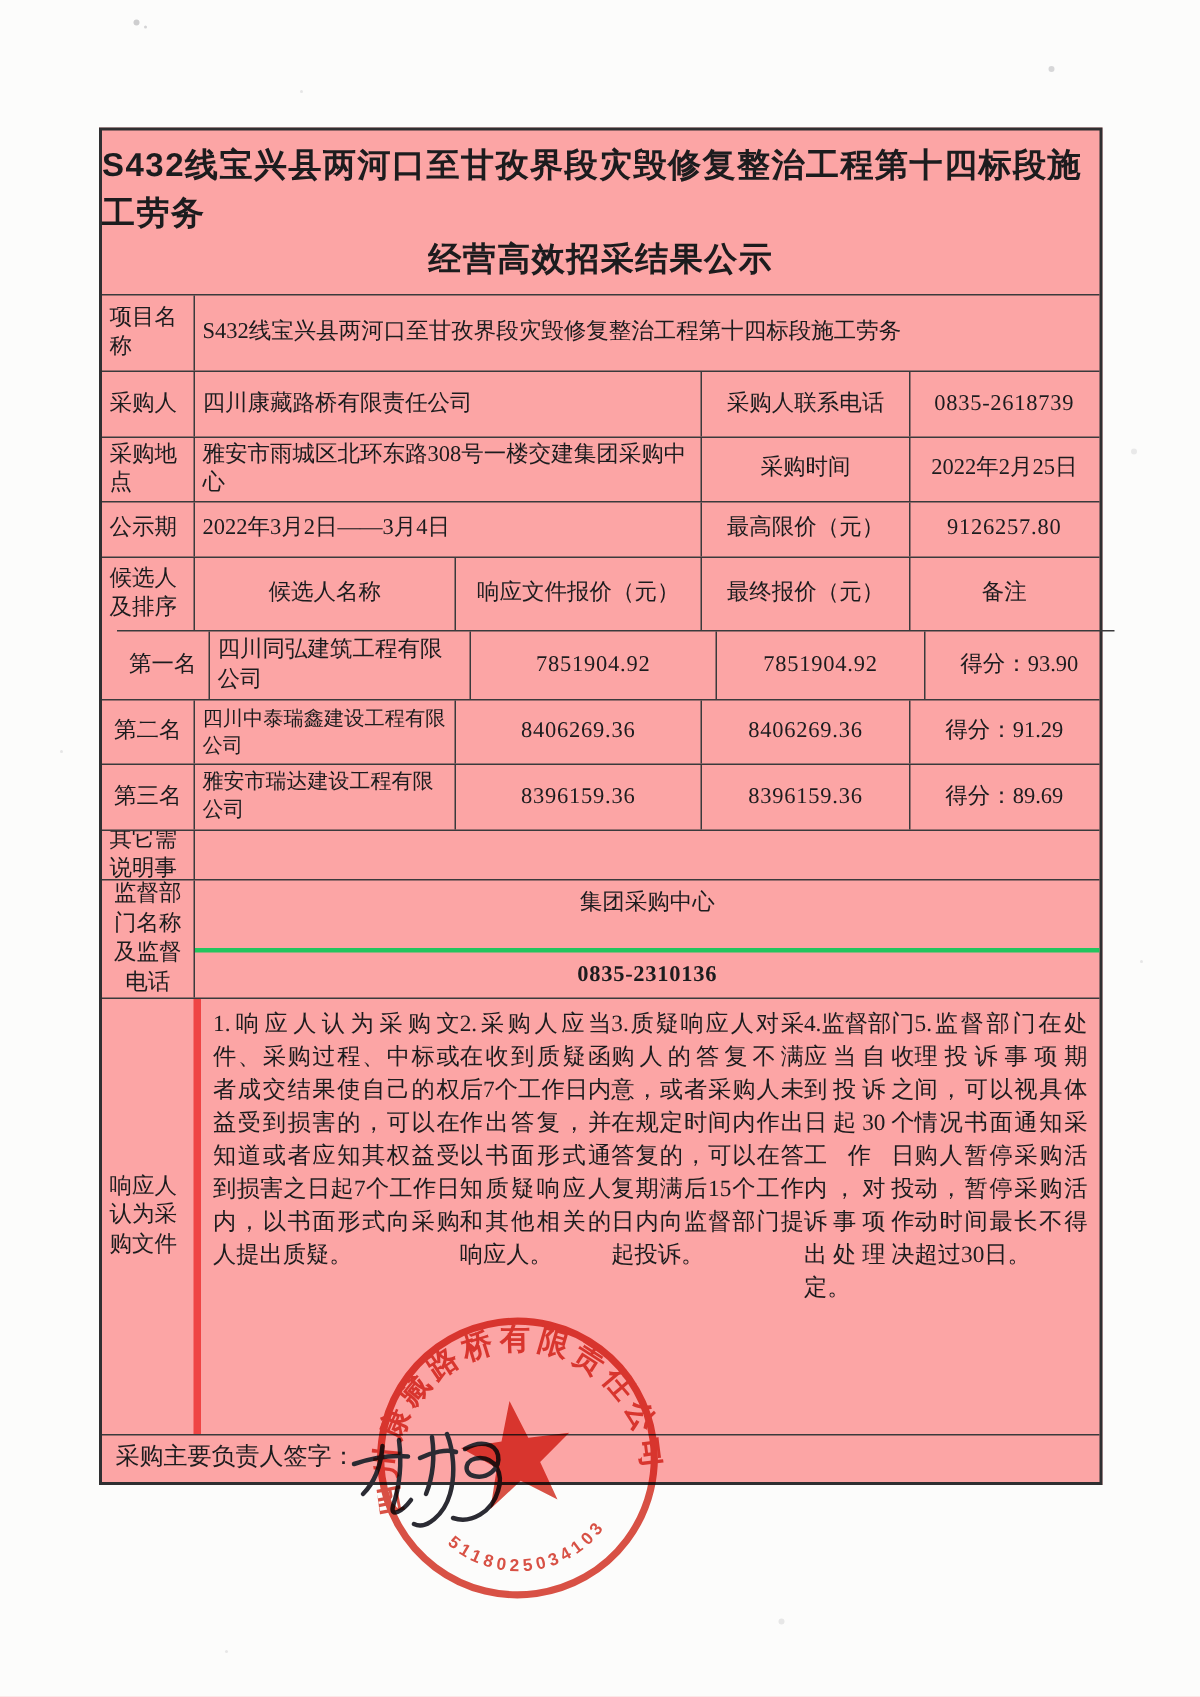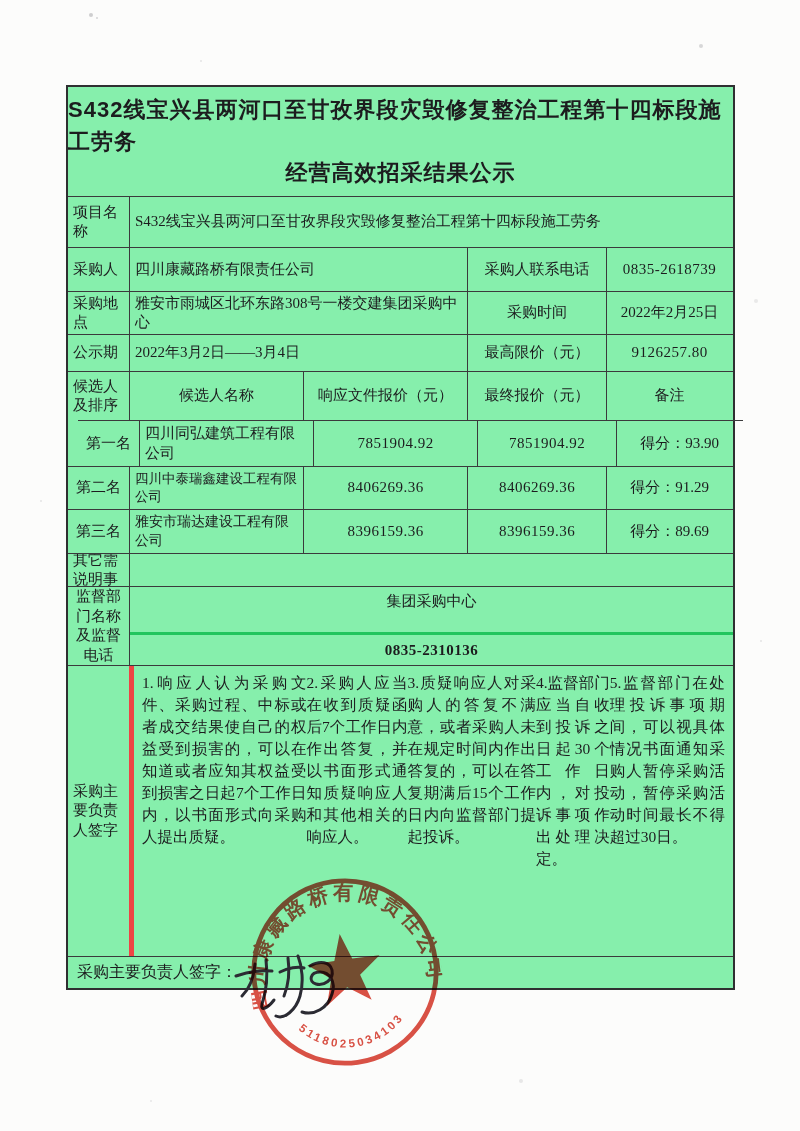--- a/index.html
+++ b/index.html
@@ -12,21 +12,21 @@
     position: relative;
     overflow: hidden;
   }
   .page { position: absolute; inset: 0; }
 
   .doc-table {
     position: absolute;
     left: 66px; top: 85px;
     width: 669px;
     border: 2px solid #2f2f31;
-    background: #86efac;
+    background: #fca5a5;
   }
   .row { display: flex; width: 100%; }
   .row + .row, .rule-top { border-top: 1px solid #3a3a3c; }
   .cell {
     display: flex; align-items: center;
     font-size: 15px; line-height: 1.3;
     padding: 2px 5px;
     overflow: hidden;
   }
   .cell + .cell { border-left: 1px solid #3a3a3c; }
@@ -191,21 +191,21 @@
 
     <div class="row h-superv">
       <div class="cell c-label c-center" style="border-left:none;">监督部门名称及监督电话</div>
       <div class="superv-right">
         <div class="sub sub-a">集团采购中心</div>
         <div class="sub sub-b num">0835-2310136</div>
       </div>
     </div>
 
     <div class="row h-notice">
-      <div class="cell c-label" style="border-left:none;">采购主要负责人签字</div>
+      <div class="cell c-label" style="border-left:none;">响应人认为采购文件</div>
       <div class="notice-body">
         <p>1.响应人认为采购文件、采购过程、中标或者成交结果使自己的权益受到损害的，可以在知道或者应知其权益受到损害之日起7个工作日内，以书面形式向采购人提出质疑。</p>
         <p>2.采购人应当在收到质疑函后7个工作日内作出答复，并以书面形式通知质疑响应人和其他相关的响应人。</p>
         <p>3.质疑响应人对采购人的答复不满意，或者采购人未在规定时间内作出答复的，可以在答复期满后15个工作日内向监督部门提起投诉。</p>
         <p>4.监督部门应当自收到投诉之日起30个工作日内，对投诉事项作出处理决定。</p>
         <p>5.监督部门在处理投诉事项期间，可以视具体情况书面通知采购人暂停采购活动，暂停采购活动时间最长不得超过30日。</p>
       </div>
     </div>
 
     <div class="row h-sign sign-row">

